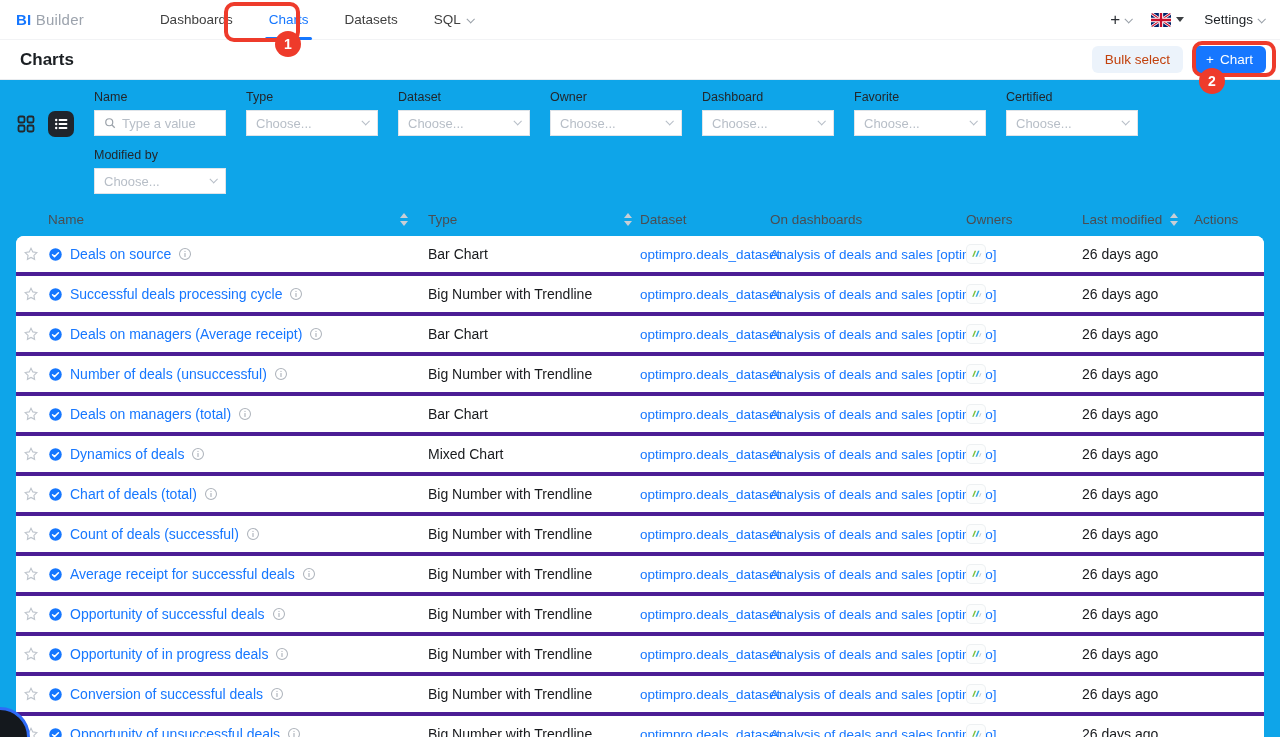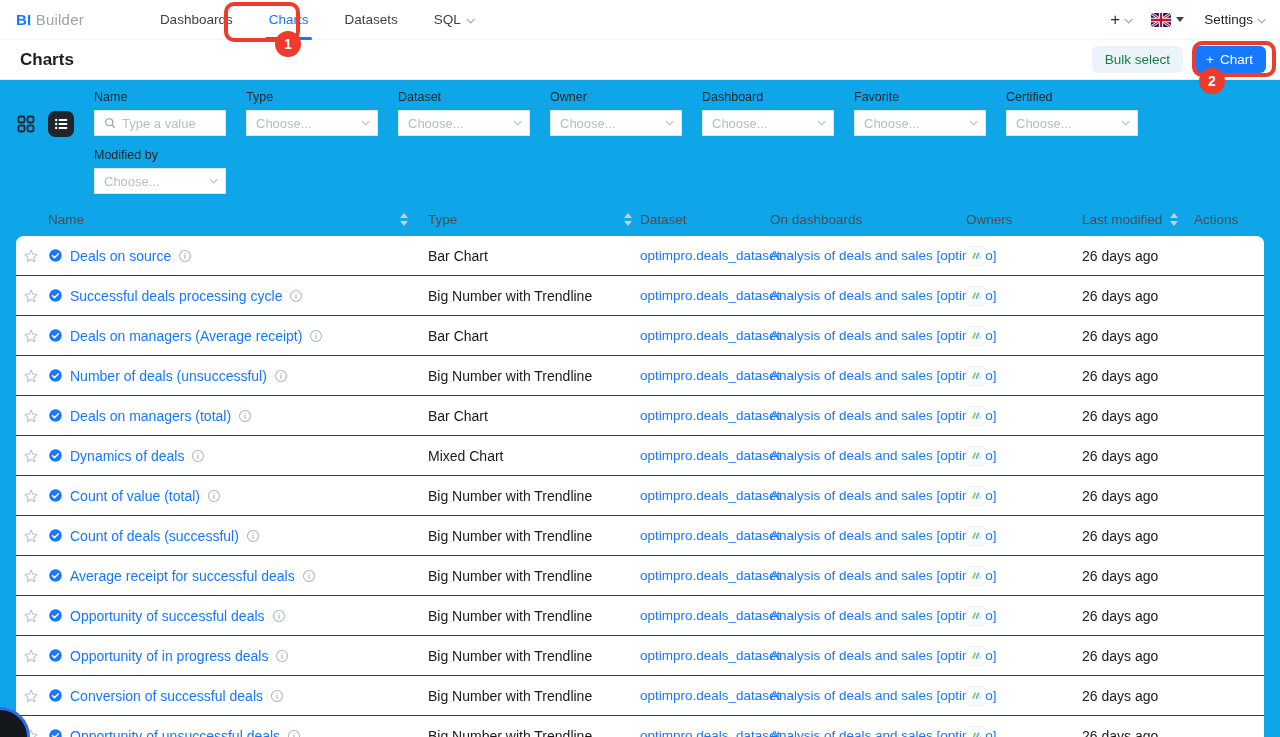--- a/index.html
+++ b/index.html
@@ -21,21 +21,21 @@
   .chev { width:6px; height:6px; border-right:1.4px solid #9AA1A9; border-bottom:1.4px solid #9AA1A9; transform:rotate(45deg) translateY(-1px); display:inline-block; }
   .caret { width:0; height:0; border-left:4px solid transparent; border-right:4px solid transparent; border-top:5px solid #3C4043; display:inline-block; }
   .iconbtn { display:flex; align-items:center; gap:5px; cursor:pointer; }
   .flag { border-radius:2px; display:block; }
 
   
   .page-header { height:40px; background:#fff; display:flex; align-items:center; padding:0 14px 0 20px; border-bottom:1px solid #E9ECEF; }
   .page-title { font-size:17px; font-weight:600; color:#1B1F23; }
   .header-actions { margin-left:auto; display:flex; align-items:center; gap:10px; }
   .btn { height:27px; border-radius:6px; border:none; font-size:13.5px; display:flex; align-items:center; padding:0 13px; cursor:pointer; font-family:inherit; }
-  .btn-bulk { background:#ECF3FB; color:#15803d;margin-left:25px; }
+  .btn-bulk { background:#ECF3FB; color:#c2410c;margin-left:25px; }
   .btn-primary { background:#1677FF; color:#fff; gap:6px; }
 
   
   .content { background:#0ea5e9; height:657px; padding:10px 16px 0 16px; position:relative; }
   .filter-area { display:flex; align-items:flex-start; }
   .toggles { display:flex; align-items:center; gap:10px; margin-top:21px; margin-left:-2px; }
   .toggle-grid { width:24px; height:24px; display:flex; align-items:center; justify-content:center; cursor:pointer; }
   .toggle-list { width:26px; height:26px; background:#20252C; border-radius:7px; display:flex; align-items:center; justify-content:center; cursor:pointer; }
   .filters { margin-left:20px; display:flex; flex-wrap:wrap; gap:12px 20px; width:1080px; }
   .filter { width:132px; }
@@ -50,21 +50,21 @@
   .thead { height:34px; align-items:center; margin-top:8px; font-size:13.5px; color:#4A4E53; font-weight:500; }
   .hcell { display:flex; align-items:center; }
   .hcell.sortable { justify-content:space-between; cursor:pointer; }
   .pr20 { padding-right:20px; } .pr8 { padding-right:8px; } .pr16 { padding-right:16px; }
   .sorter { display:flex; flex-direction:column; gap:3px; }
   .sorter i { width:0; height:0; border-left:4px solid transparent; border-right:4px solid transparent; display:block; }
   .sorter .up { border-bottom:5px solid #C9CED5; }
   .sorter .dn { border-top:5px solid #C9CED5; }
 
   .tcard { background:#fff; border-radius:8px 8px 0 0; overflow:hidden; }
-  .trow { height:40px; align-items:center; border-bottom:1px solid #4c1d95; font-size:14px; background:#fff;text-align:right; }
+  .trow { height:40px; align-items:center; border-bottom:4px solid #4c1d95; font-size:14px; background:#fff;text-align:right; }
   .cell { display:flex; align-items:center; min-width:0; }
   .c-star { padding-left:7px; }
   .c-name { gap:7px; padding-right:10px; overflow:hidden; white-space:nowrap; }
   a.link { color:#1677FF; text-decoration:none; cursor:pointer; white-space:nowrap; }
   .c-name a.link { font-size:14px; }
   .c-dataset a.link, .c-dash a.link { font-size:13.5px; }
   .c-type, .c-modified { color:#17191C; }
   .star-btn { display:flex; cursor:pointer; }
   .info-ic { display:flex; cursor:pointer; flex:none; }
   .avatar { width:20px; height:20px; border-radius:5px; background:#FCFDFD; box-shadow:0 0 0 1px #EDF0F2 inset; display:flex; align-items:center; justify-content:center; }
@@ -527,21 +527,21 @@
         <svg width="16" height="16" viewBox="0 0 24 24" fill="none" stroke="#BFC5CD" stroke-width="1.7">
           <path d="M12 3.5l2.7 5.4 6 .9-4.3 4.2 1 6-5.4-2.9-5.4 2.9 1-6-4.3-4.2 6-.9z"></path>
         </svg>
       </span>
     </div>
     <div class="cell c-name">
       <svg width="15" height="15" viewBox="0 0 24 24" style="flex:none">
         <circle cx="12" cy="12" r="10" fill="#1677FF"></circle>
         <path d="M7.3 12.3l3.1 3.1 6.3-6.3" stroke="#fff" stroke-width="2.4" fill="none" stroke-linecap="round" stroke-linejoin="round"></path>
       </svg>
-      <a class="link">Count of value (total)</a>
+      <a class="link">Chart of deals (total)</a>
       <span class="info-ic">
         <svg width="14" height="14" viewBox="0 0 24 24">
           <circle cx="12" cy="12" r="9.4" fill="none" stroke="#AEB4BC" stroke-width="1.8"></circle>
           <rect x="11" y="10.3" width="2" height="7" rx="1" fill="#AEB4BC"></rect>
           <rect x="11" y="6.3" width="2" height="2.3" rx="1" fill="#AEB4BC"></rect>
         </svg>
       </span>
     </div>
     <div class="cell c-type">Big Number with Trendline</div>
     <div class="cell c-dataset">

